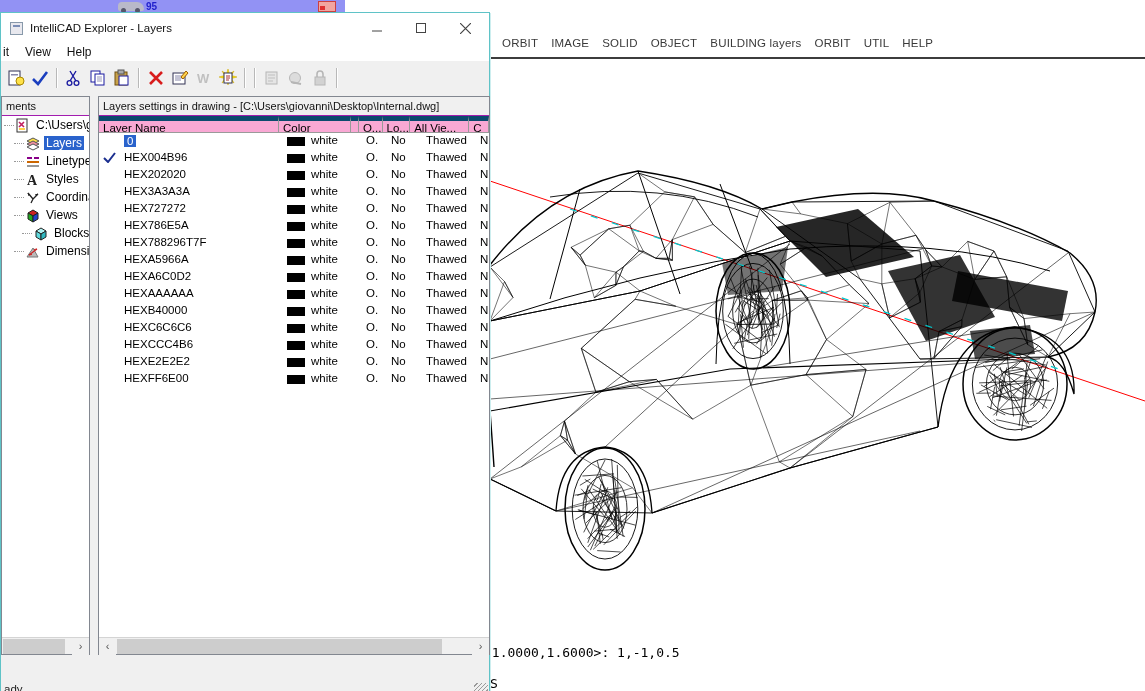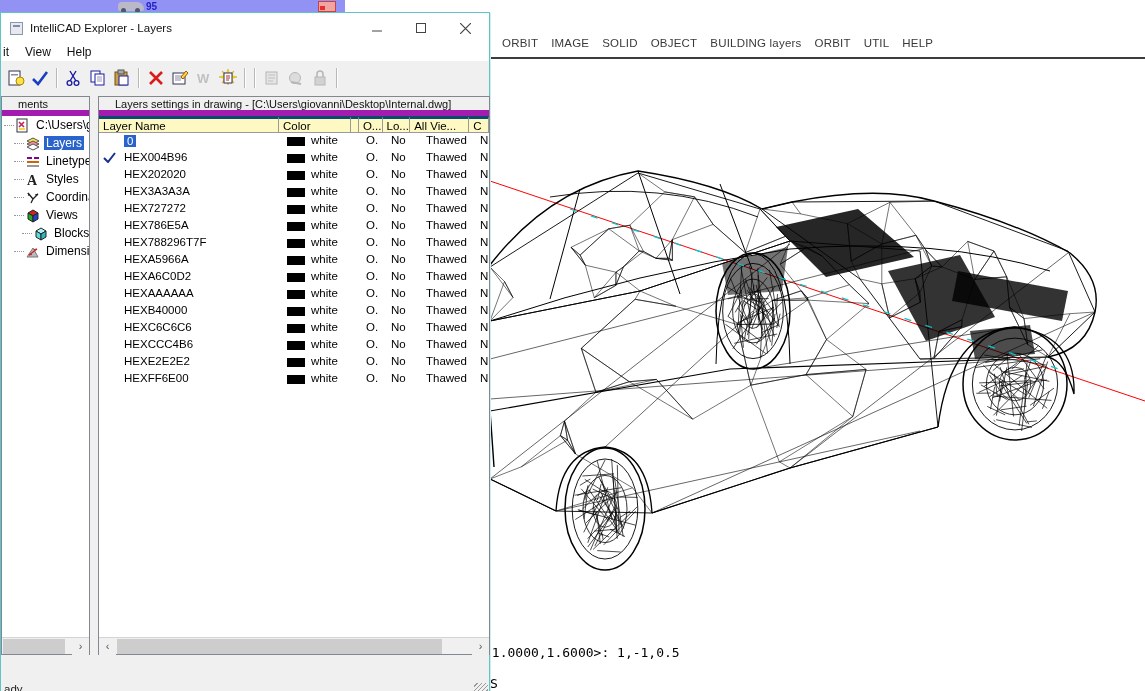--- a/index.html
+++ b/index.html
@@ -46,34 +46,34 @@
   .win-btns { position:absolute; right:2px; top:0; height:30px; display:flex; }
   .win-btn { width:44px; height:30px; display:flex; align-items:center; justify-content:center; }
   .win-btn svg { display:block; }
   .menubar { position:absolute; left:0; top:30px; width:100%; height:18px; background:#fff; display:flex; gap:16px; padding-left:2px; font-size:12px; color:#111; align-items:center; }
   .toolbar { position:absolute; left:0; top:48px; width:100%; height:33px; background:#f0f0f0; display:flex; align-items:center; padding-left:3px; }
   .tb-btn { width:24px; height:24px; display:flex; align-items:center; justify-content:center; }
   .tb-sep { width:2px; height:20px; border-left:1px solid #b8b8b8; border-right:1px solid #fff; margin:0 4px; }
   .tb-btn.disabled { opacity:.55; filter:grayscale(1); }
 
   .panel { position:absolute; background:#fff; border:1px solid #828790; }
-  .panel-hdr { height:19px; background:#f0f0f0; border-bottom:6px solid #a21caf; font-size:11px; color:#111;
-               display:flex; align-items:center; padding-left:16px; white-space:nowrap; overflow:hidden; }
+  .panel-hdr { height:19px; background:#f0f0f0; border-bottom:1px solid #a21caf; font-size:11px; color:#111;
+               display:flex; align-items:center; padding-left:4px; white-space:nowrap; overflow:hidden; }
   #tree-panel { left:0; top:83px; width:89px; height:559px; }
   #tree-body { position:absolute; left:0; top:19px; right:0; bottom:17px; overflow:hidden; font-size:12px; }
   .tree-row { display:flex; align-items:center; height:18px; white-space:nowrap; }
   .tree-row .lbl { padding:0 2px; }
   .tree-row.sel .lbl { background:#2a63cc; color:#fff; }
   .tree-ico { width:16px; height:15px; flex:0 0 16px; margin-right:3px; position:relative; }
   .tree-dots { flex:0 0 10px; border-bottom:1px dotted #999; height:1px; margin-right:1px; }
 
   #table-panel { left:97px; top:83px; width:392px; height:559px; }
   .col-hdrs { position:absolute; left:0; top:19px; height:17px; width:100%; display:flex; }
-  .col-hdr { background:#fef9c3; border-right:1px solid #9a9a9a; border-bottom:1px solid #9a9a9a;
-             border-top:3px solid #0c4a6e; font-size:11.5px; padding:1px 0 0 4px; white-space:nowrap; overflow:hidden; }
+  .col-hdr { background:#f9a8d4; border-right:1px solid #9a9a9a; border-bottom:1px solid #9a9a9a;
+             border-top:5px solid #0c4a6e; font-size:11.5px; padding:1px 0 0 4px; white-space:nowrap; overflow:hidden; }
   #rows { position:absolute; left:0; top:36px; right:0; bottom:17px; overflow:hidden; }
   .lrow { position:relative; height:17px; font-size:11.5px; white-space:nowrap; }
   .lrow span { position:absolute; top:1px; }
   .c-check { left:4px; top:2px !important; }
   .c-name { left:25px; }
   .c-name .selbox { background:#2a63cc; color:#fff; padding:0 3px; }
   .c-swatch { left:188px; top:4px !important; width:18px; height:9px; background:#000; }
   .c-color { left:212px; }
   .c-on { left:267px; }
   .c-lock { left:292px; }

